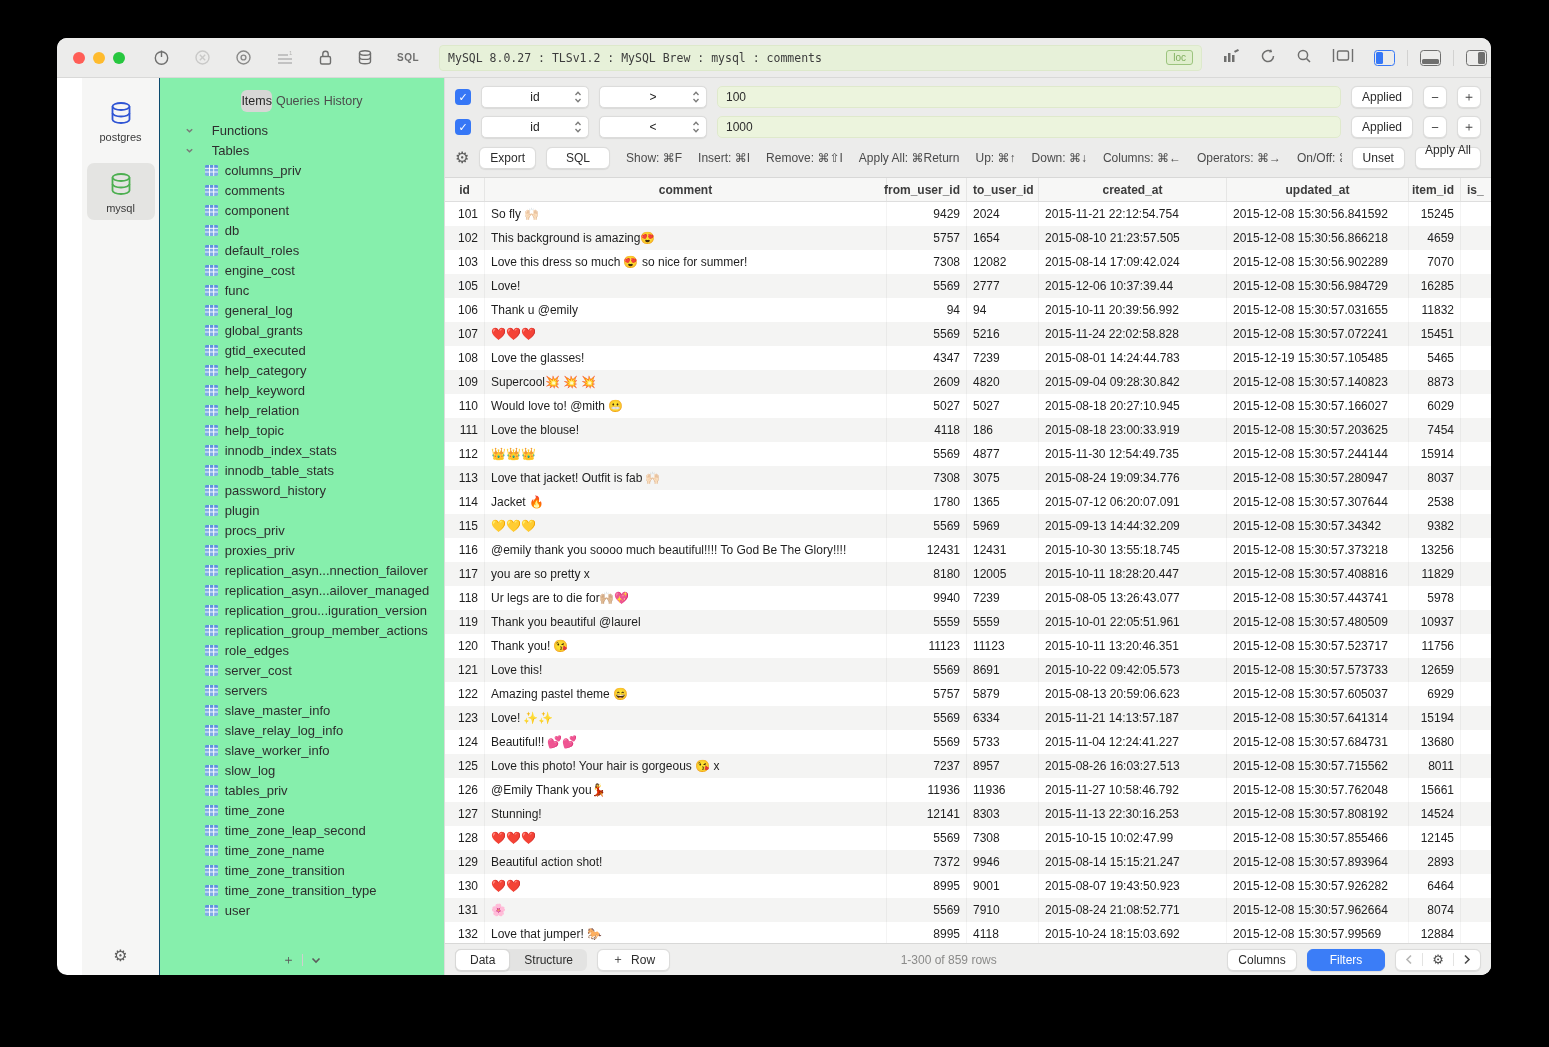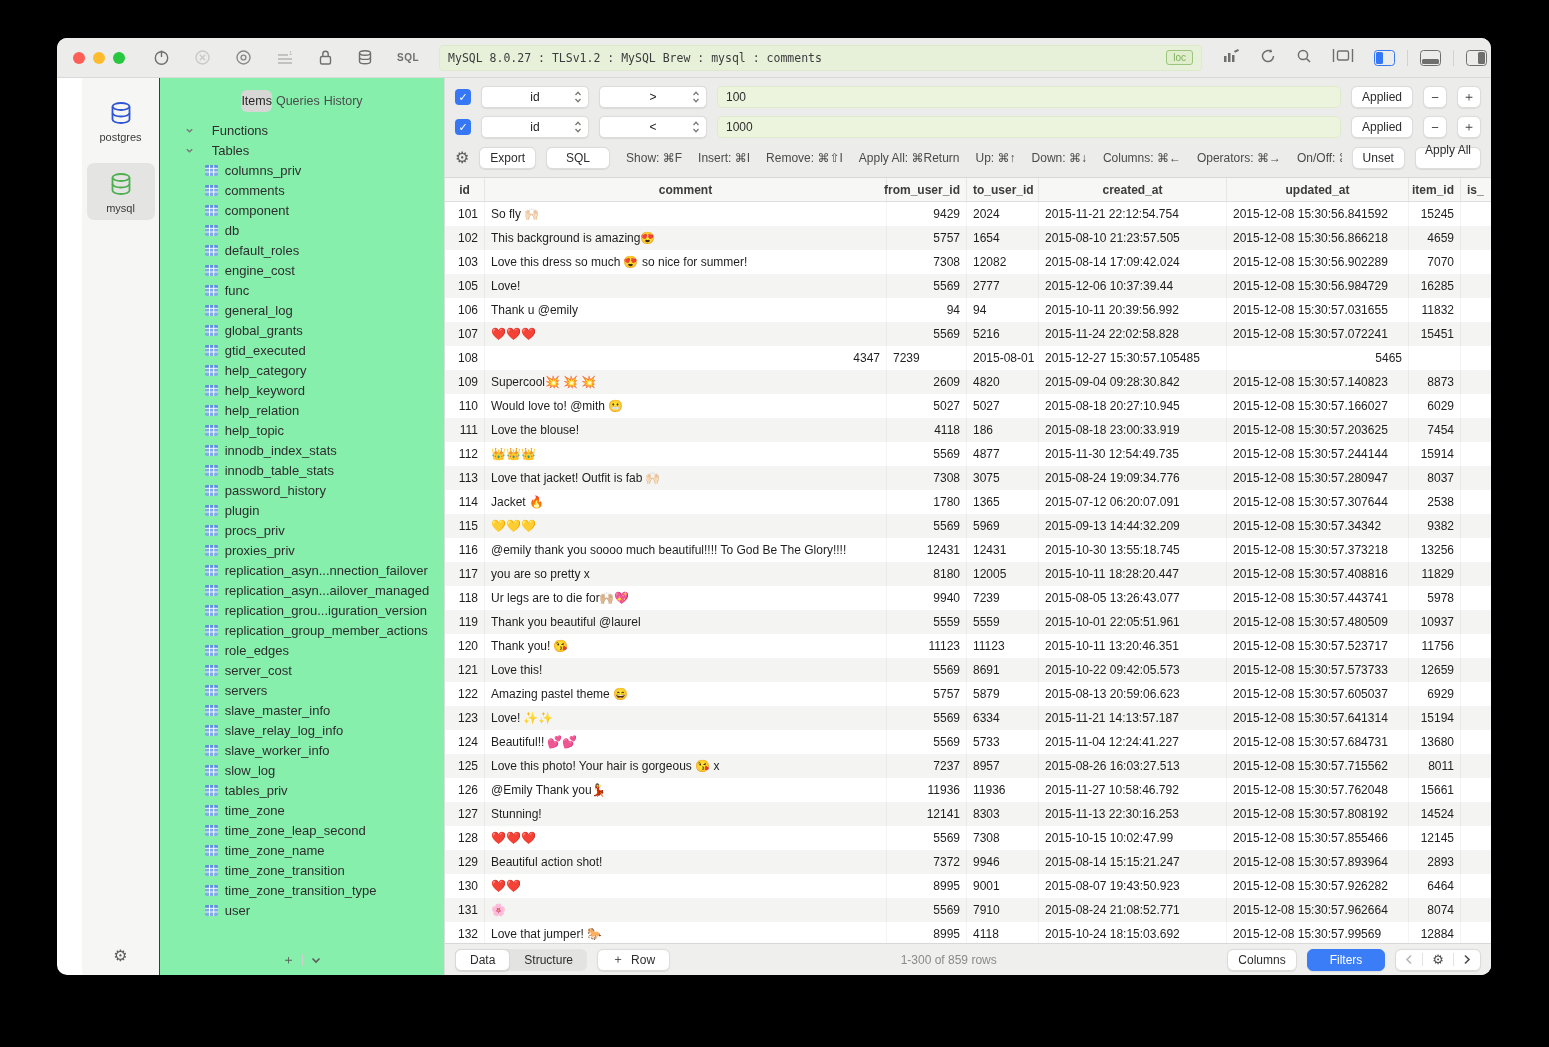--- a/index.html
+++ b/index.html
@@ -796,24 +796,25 @@
               <div class="ca-l">❤️❤️❤️</div>
               <div class="ca-r">5569</div>
               <div class="ca-l">5216</div>
               <div class="ca-l">2015-11-24 22:02:58.828</div>
               <div class="ca-l">2015-12-08 15:30:57.072241</div>
               <div class="ca-r">15451</div>
               <div class="ca-l"></div>
             </div>
             <div class="gr">
               <div class="ca-r c-id">108</div>
+              <div class="ca-l">Love the glasses!</div>
               <div class="ca-r">4347</div>
               <div class="ca-l">7239</div>
               <div class="ca-l">2015-08-01 14:24:44.783</div>
-              <div class="ca-l">2015-12-27 15:30:57.105485</div>
+              <div class="ca-l">2015-12-19 15:30:57.105485</div>
               <div class="ca-r">5465</div>
               <div class="ca-l"></div>
             </div>
             <div class="gr">
               <div class="ca-r c-id">109</div>
               <div class="ca-l">Supercool💥 💥 💥</div>
               <div class="ca-r">2609</div>
               <div class="ca-l">4820</div>
               <div class="ca-l">2015-09-04 09:28:30.842</div>
               <div class="ca-l">2015-12-08 15:30:57.140823</div>

